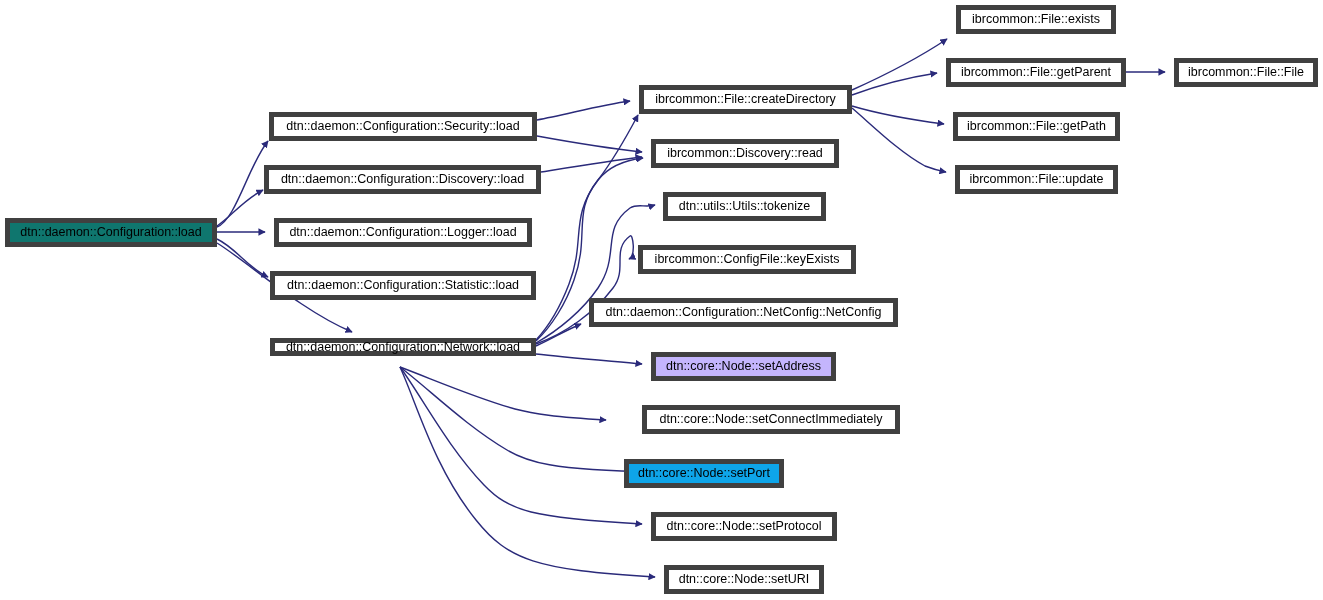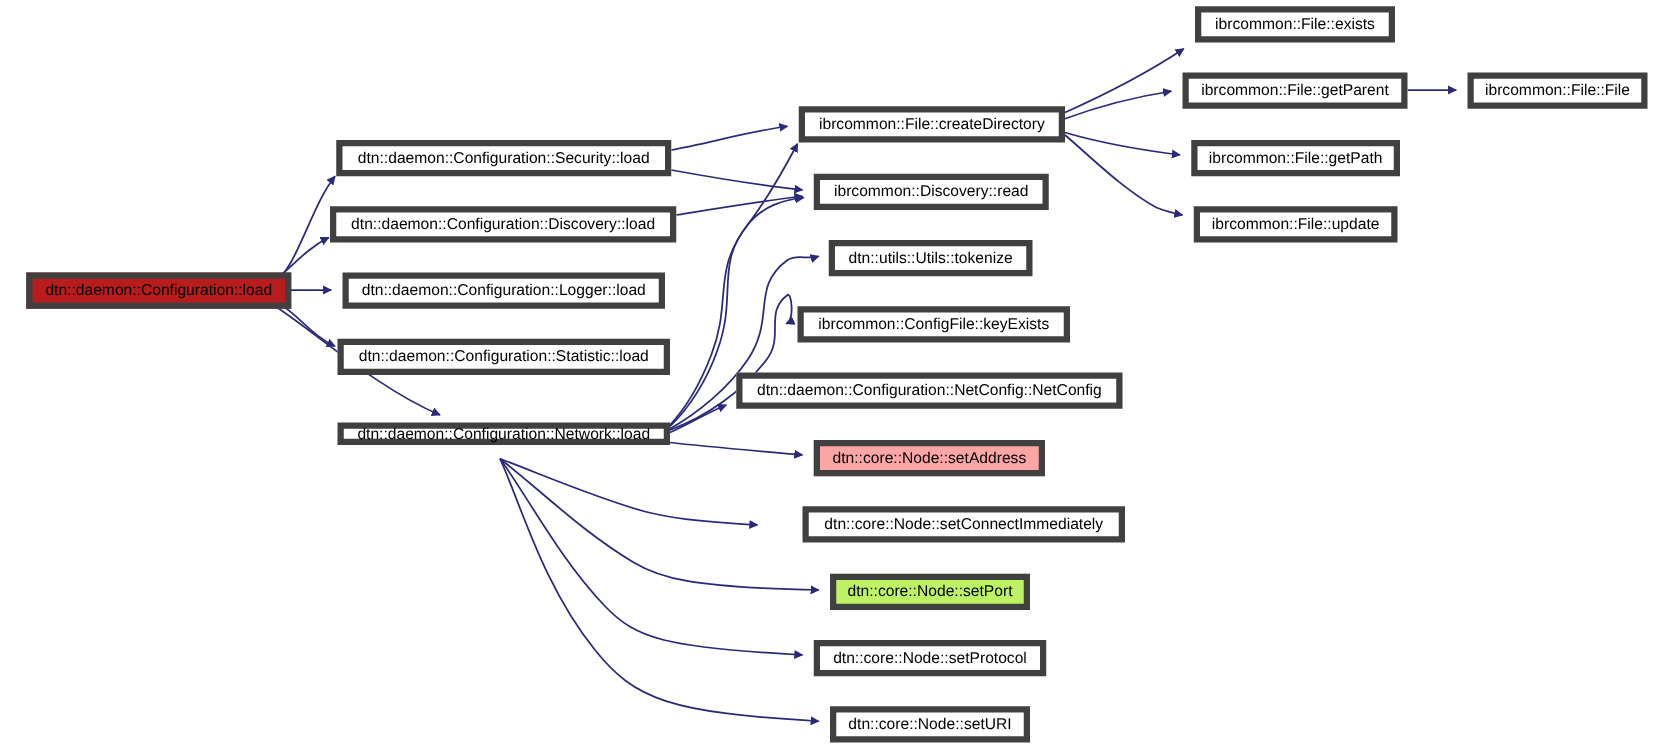--- a/index.html
+++ b/index.html
@@ -75,21 +75,21 @@
         <path d="M 400,367 C 422,397 447,446 484,485 C 509,511 532,518 642,524" marker-end="url(#arrow)" stroke="#2a2a7a"></path>
         <path d="M 400,367 C 417,404 434,468 476,520 C 508,560 536,570 655,577" marker-end="url(#arrow)" stroke="#2a2a7a"></path>
         <path d="M 852,90 C 881,77 920,57 947,39" marker-end="url(#arrow)" stroke="#2a2a7a"></path>
         <path d="M 852,95 C 879,85 911,77 937,73" marker-end="url(#arrow)" stroke="#2a2a7a"></path>
         <path d="M 852,106 C 879,114 913,120 944,124" marker-end="url(#arrow)" stroke="#2a2a7a"></path>
         <path d="M 852,108 C 872,125 899,152 925,166 C 930,168 936,170 946,172" marker-end="url(#arrow)" stroke="#2a2a7a"></path>
         <path d="M 1126,72 L 1165,72" marker-end="url(#arrow)" stroke="#2a2a7a"></path>
       </g>
   </svg>
   <div id="node-group">
-      <div class="node root" style="left: 21px; top: 218px; width: 212px; height: 29px; background: #b91c1c; border-color: rgb(64, 64, 64);">
+      <div class="node root" style="left: 5px; top: 218px; width: 212px; height: 29px; background: #0f766e; border-color: rgb(64, 64, 64);">
         <span class="node-label">dtn::daemon::Configuration::load</span>
       </div>
       <div class="node" style="left: 269px; top: 112px; width: 268px; height: 29px; background: rgb(255, 255, 255); border-color: rgb(64, 64, 64);">
         <span class="node-label">dtn::daemon::Configuration::Security::load</span>
       </div>
       <div class="node" style="left: 264px; top: 165px; width: 277px; height: 29px; background: rgb(255, 255, 255); border-color: rgb(64, 64, 64);">
         <span class="node-label">dtn::daemon::Configuration::Discovery::load</span>
       </div>
       <div class="node" style="left: 274px; top: 218px; width: 258px; height: 29px; background: rgb(255, 255, 255); border-color: rgb(64, 64, 64);">
         <span class="node-label">dtn::daemon::Configuration::Logger::load</span>
@@ -108,27 +108,27 @@
       </div>
       <div class="node" style="left: 663px; top: 192px; width: 163px; height: 29px; background: rgb(255, 255, 255); border-color: rgb(64, 64, 64);">
         <span class="node-label">dtn::utils::Utils::tokenize</span>
       </div>
       <div class="node" style="left: 638px; top: 245px; width: 218px; height: 29px; background: rgb(255, 255, 255); border-color: rgb(64, 64, 64);">
         <span class="node-label">ibrcommon::ConfigFile::keyExists</span>
       </div>
       <div class="node" style="left: 589px; top: 298px; width: 309px; height: 29px; background: rgb(255, 255, 255); border-color: rgb(64, 64, 64);">
         <span class="node-label">dtn::daemon::Configuration::NetConfig::NetConfig</span>
       </div>
-      <div class="node" style="left: 651px; top: 352px; width: 185px; height: 29px; background: #fca5a5; border-color: rgb(64, 64, 64);">
+      <div class="node" style="left: 651px; top: 352px; width: 185px; height: 29px; background: #c4b5fd; border-color: rgb(64, 64, 64);">
         <span class="node-label">dtn::core::Node::setAddress</span>
       </div>
       <div class="node" style="left: 642px; top: 405px; width: 258px; height: 29px; background: rgb(255, 255, 255); border-color: rgb(64, 64, 64);">
         <span class="node-label">dtn::core::Node::setConnectImmediately</span>
       </div>
-      <div class="node" style="left: 664px; top: 459px; width: 160px; height: 29px; background: #bef264; border-color: rgb(64, 64, 64);">
+      <div class="node" style="left: 624px; top: 459px; width: 160px; height: 29px; background: #0ea5e9; border-color: rgb(64, 64, 64);">
         <span class="node-label">dtn::core::Node::setPort</span>
       </div>
       <div class="node" style="left: 651px; top: 512px; width: 186px; height: 29px; background: rgb(255, 255, 255); border-color: rgb(64, 64, 64);">
         <span class="node-label">dtn::core::Node::setProtocol</span>
       </div>
       <div class="node" style="left: 664px; top: 565px; width: 160px; height: 29px; background: rgb(255, 255, 255); border-color: rgb(64, 64, 64);">
         <span class="node-label">dtn::core::Node::setURI</span>
       </div>
       <div class="node" style="left: 956px; top: 5px; width: 160px; height: 29px; background: rgb(255, 255, 255); border-color: rgb(64, 64, 64);">
         <span class="node-label">ibrcommon::File::exists</span>

